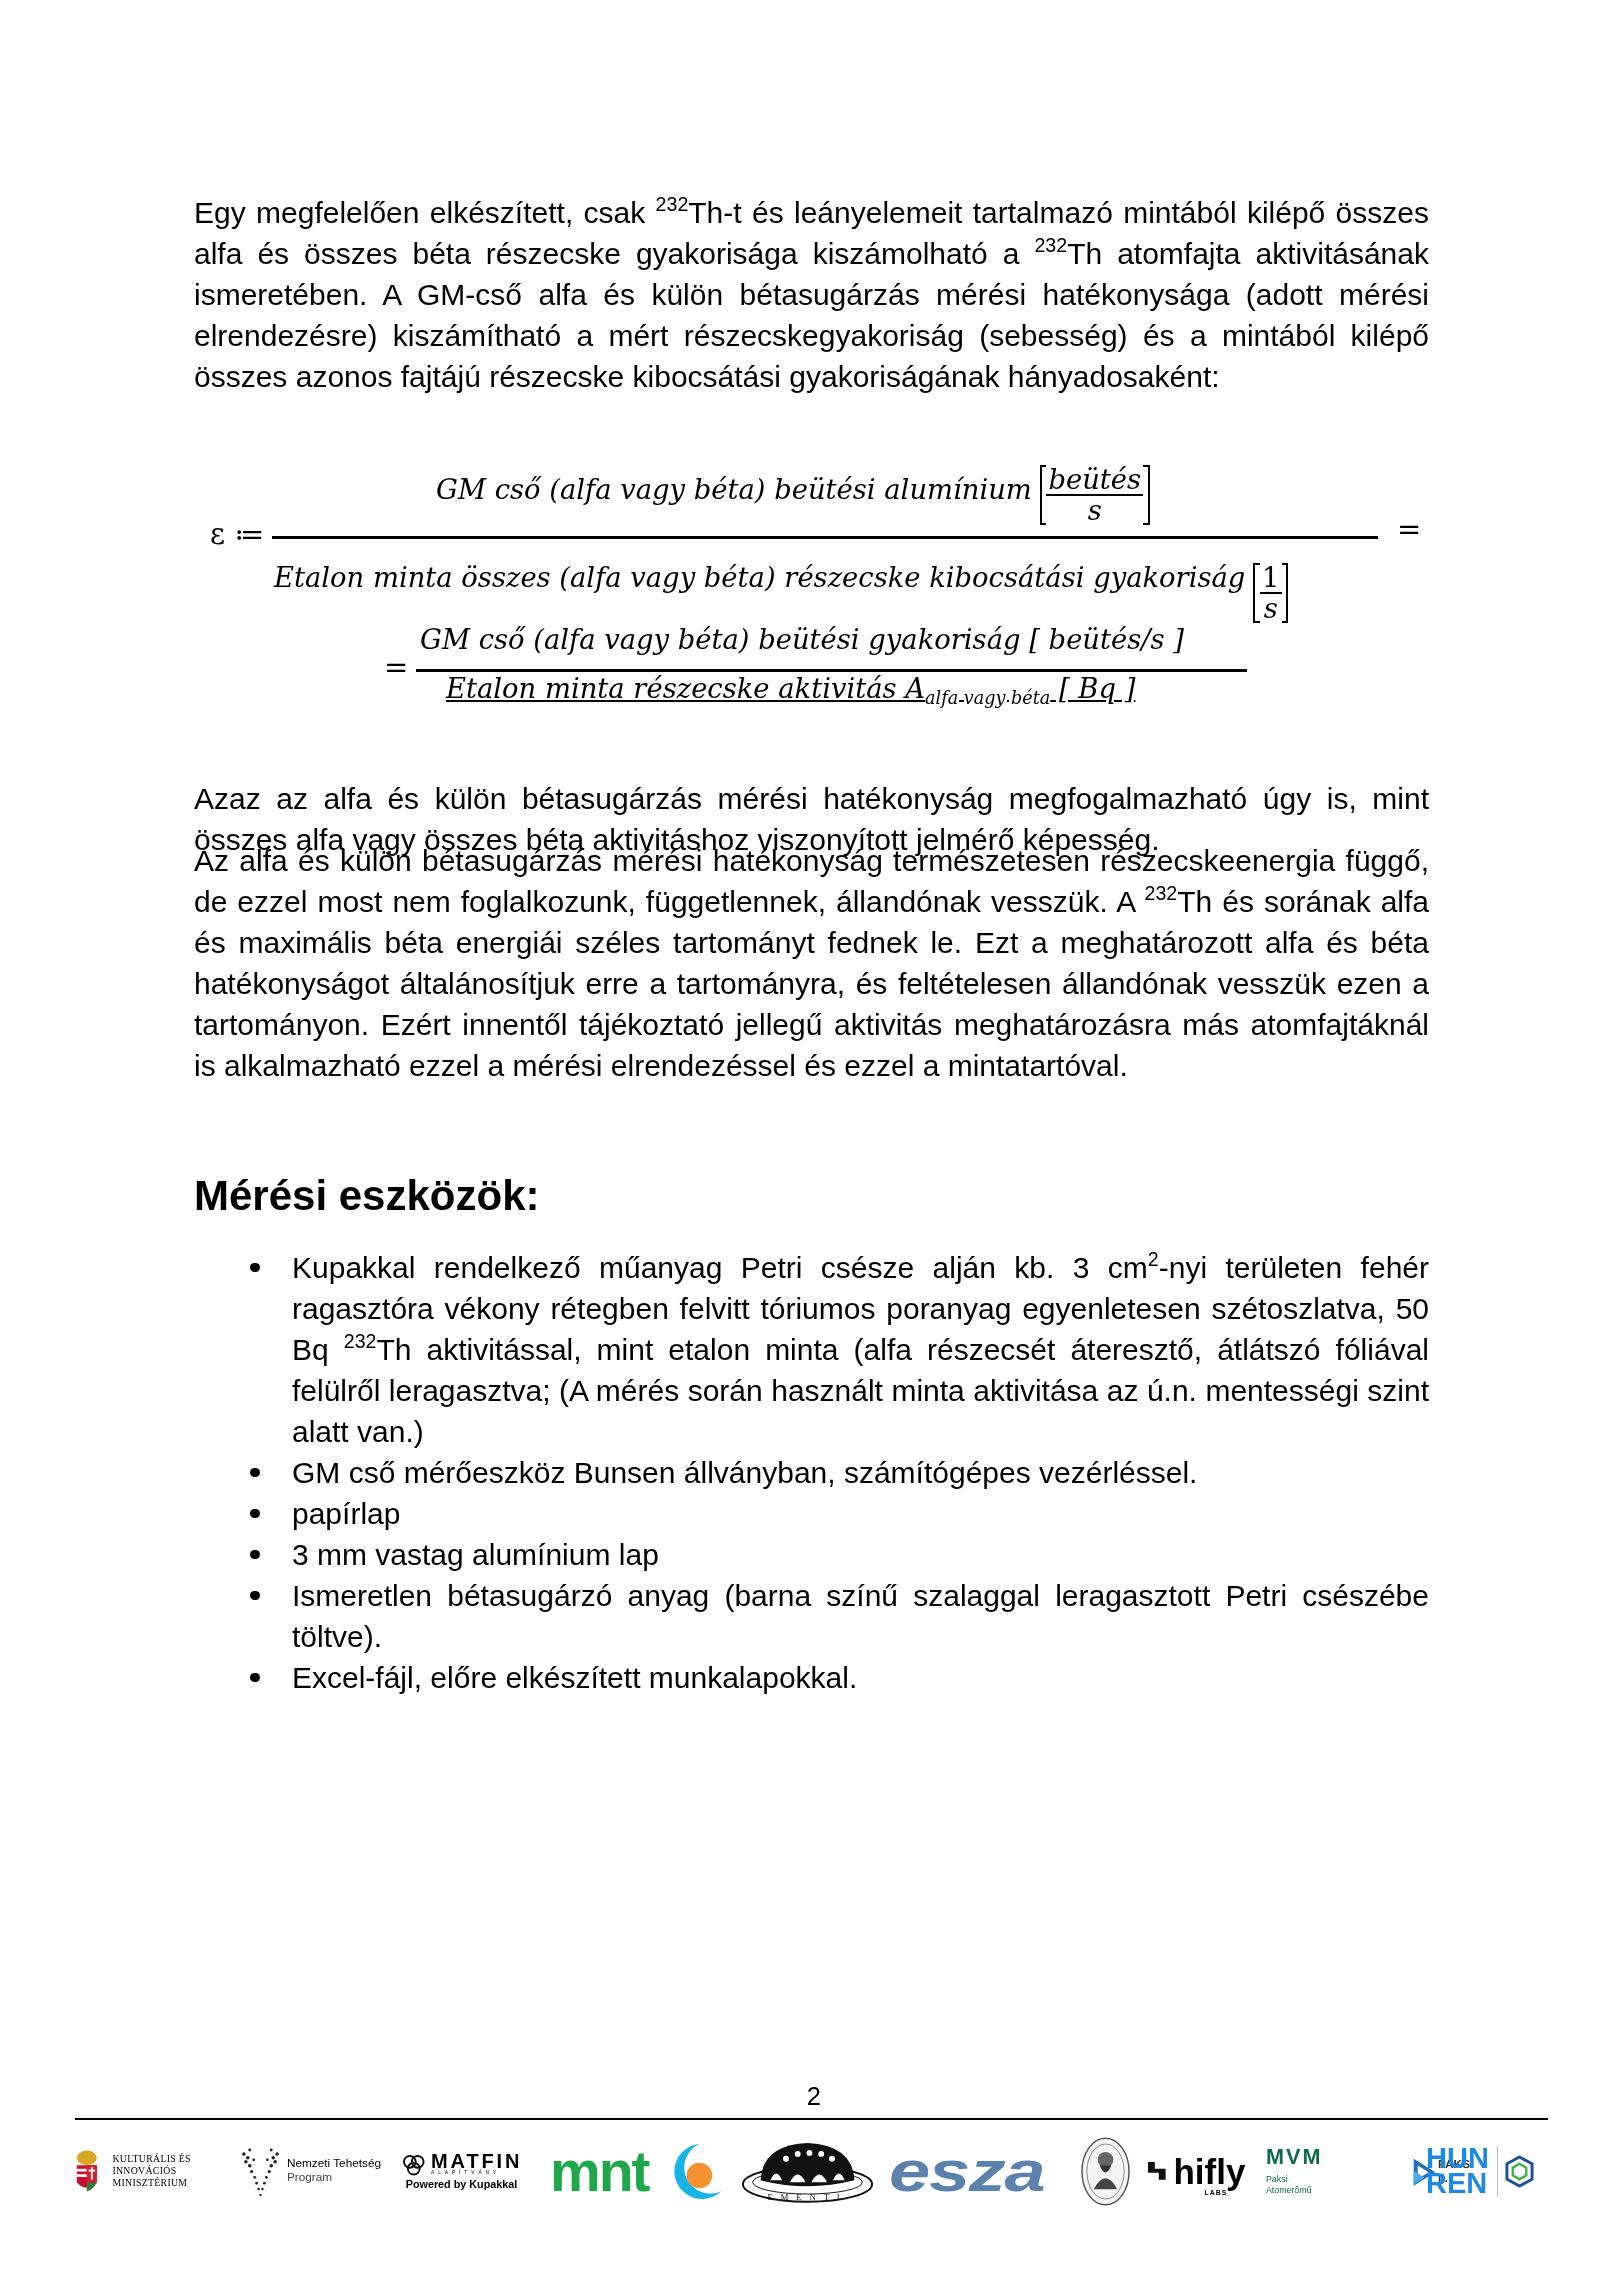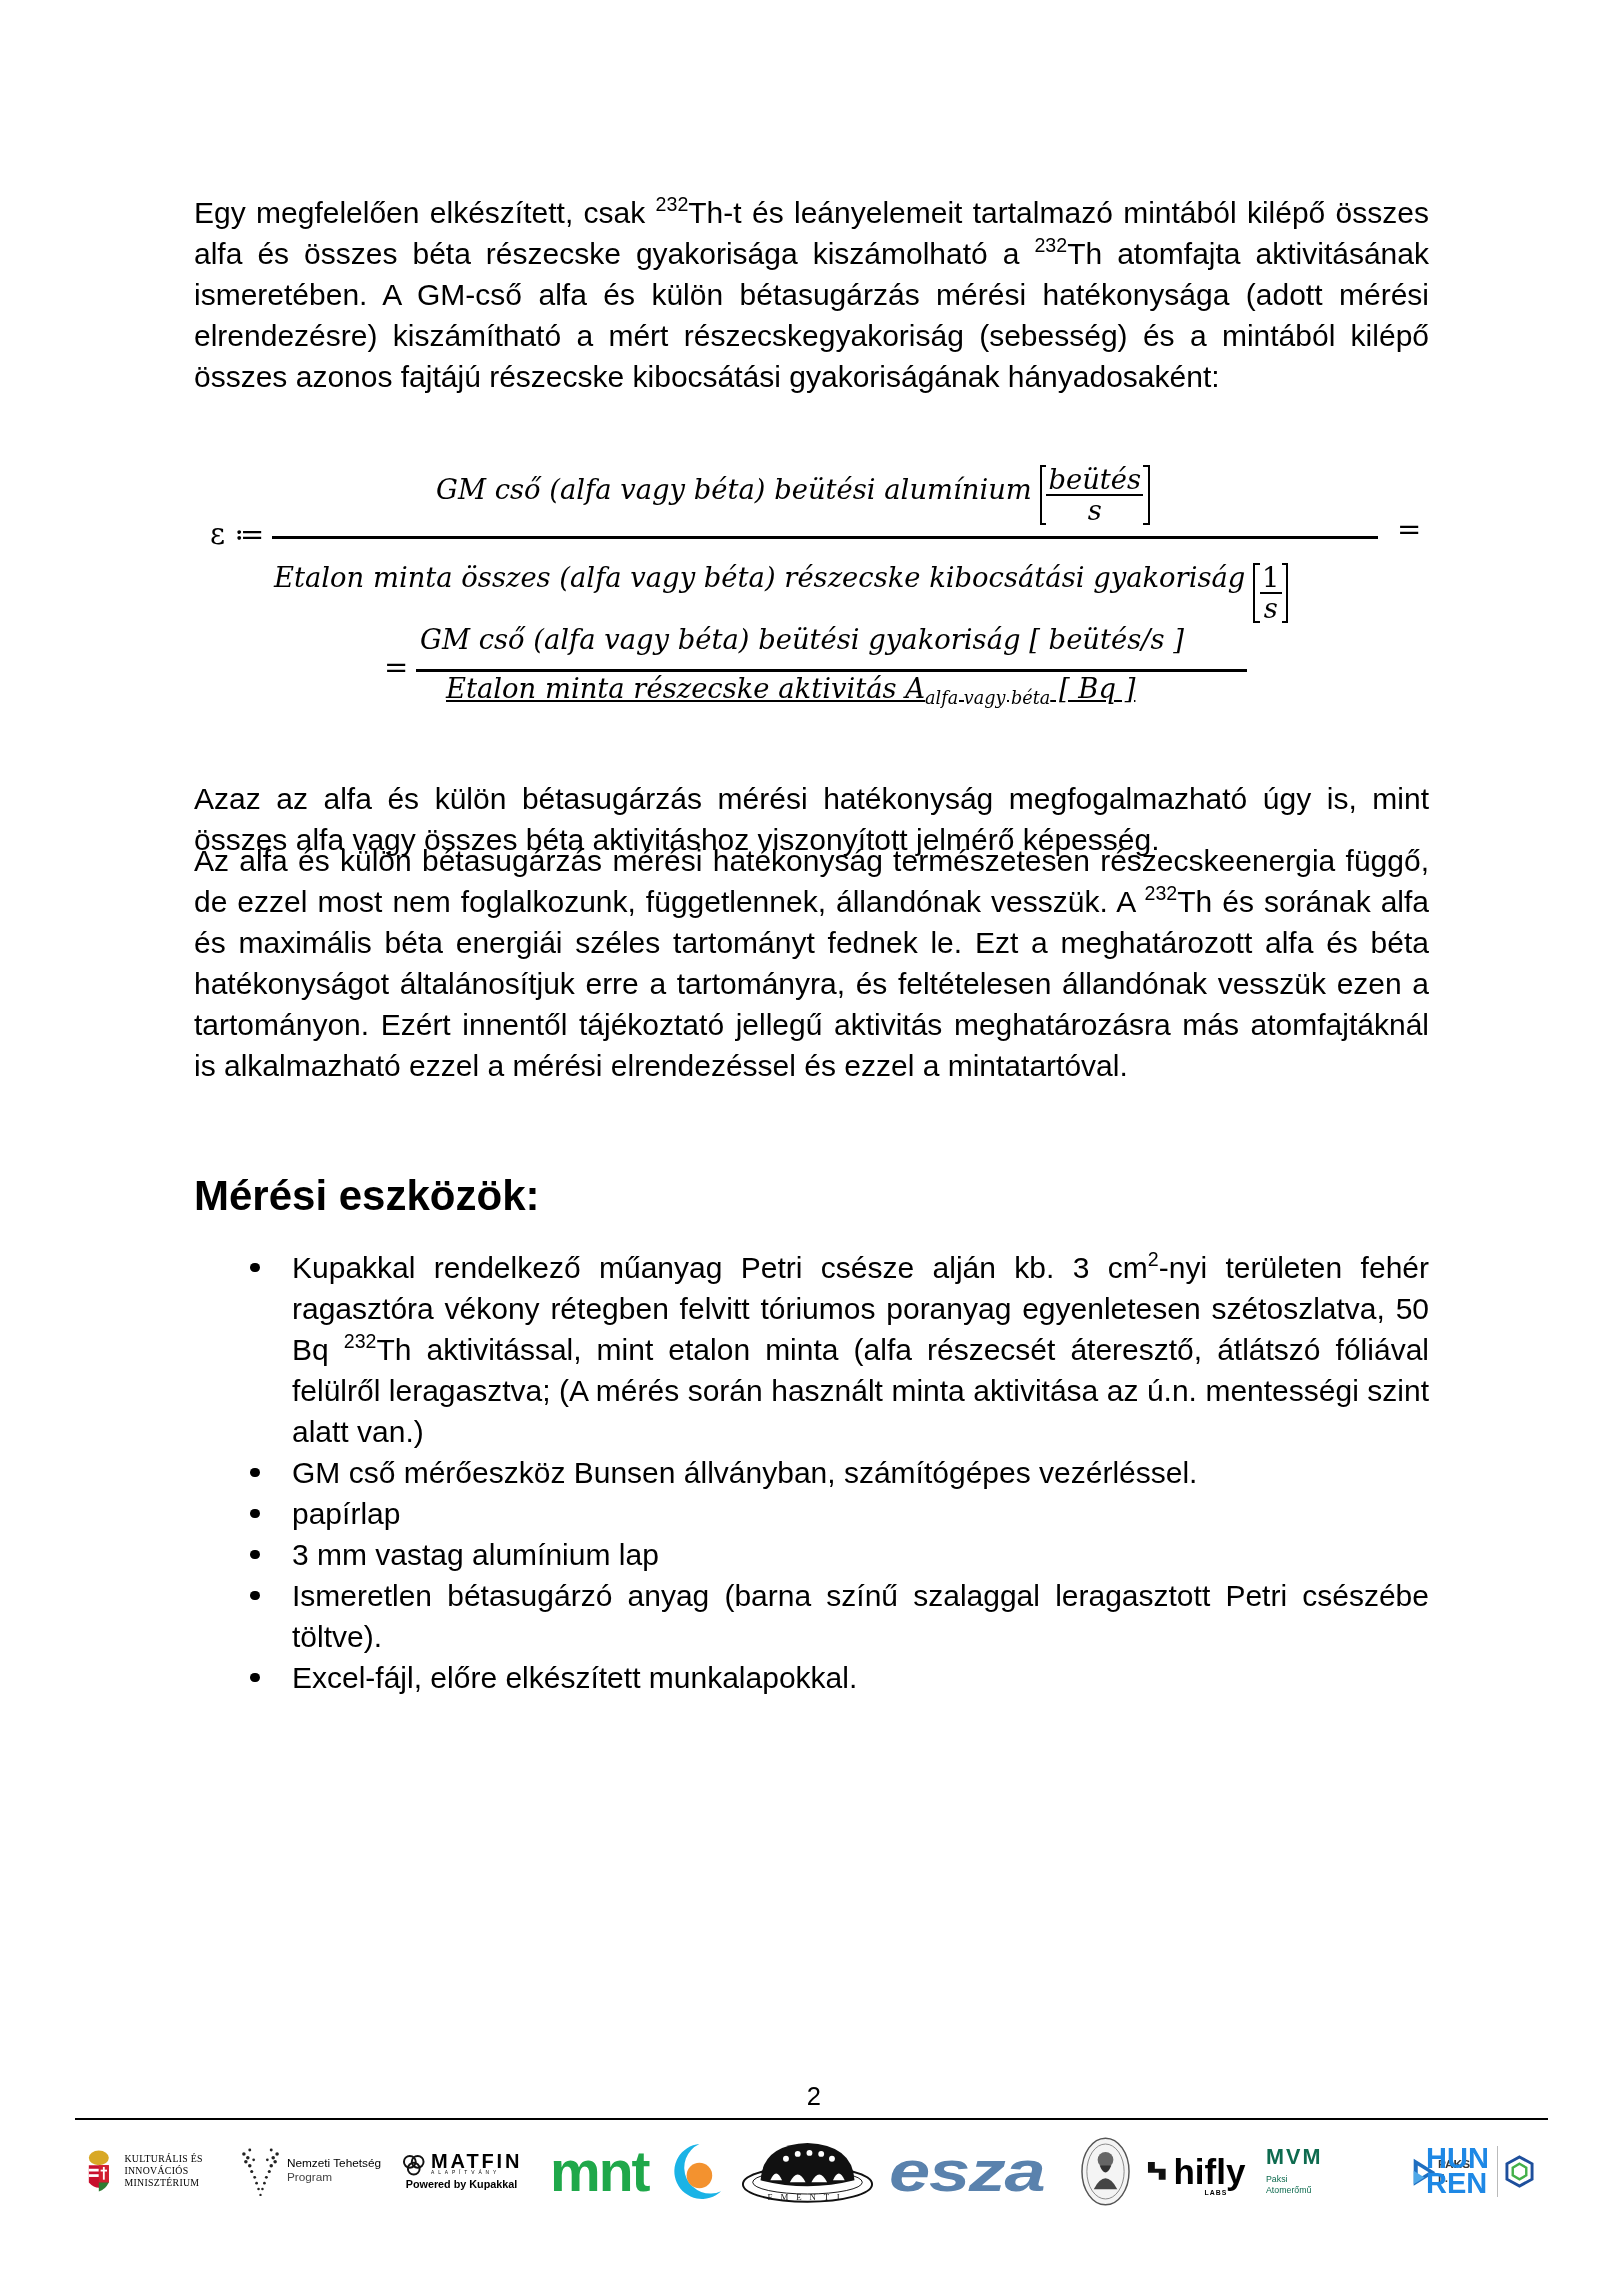--- a/index.html
+++ b/index.html
@@ -74,21 +74,21 @@
     <li><span class="dot"></span><span>3 mm vastag alumínium lap</span></li>
     <li><span class="dot"></span><span>Ismeretlen bétasugárzó anyag (barna színű szalaggal leragasztott Petri csészébe töltve).</span></li>
     <li><span class="dot"></span><span>Excel-fájl, előre elkészített munkalapokkal.</span></li>
   </ul>
 
   <div class="pnum">2</div>
   <div class="fline"></div>
 
   <div class="logos">
 
-    <div class="logo" style="left:12px; width:172px;gap:6px;">
+    <div class="logo" style="left:0; width:172px;gap:6px;">
       <svg width="25.5" height="47" viewBox="0 0 26 48">
         <ellipse cx="13" cy="9" rx="11" ry="8" fill="#d8a825"></ellipse>
         <path d="M2 17 H24 V36 Q13 48 2 36 Z" fill="#c8102e"></path>
         <rect x="2" y="21" width="11" height="3" fill="#fff"></rect>
           <rect x="2" y="27" width="11" height="3" fill="#fff"></rect>
         <rect x="13" y="17" width="11" height="19" fill="#d12030"></rect>
         <rect x="17.5" y="19" width="2" height="14" fill="#fff"></rect>
           <rect x="15" y="22" width="7" height="2" fill="#fff"></rect>
         <path d="M13 36 L24 36 Q20 44 13 46 Z" fill="#2e7d32"></path>
       </svg>

